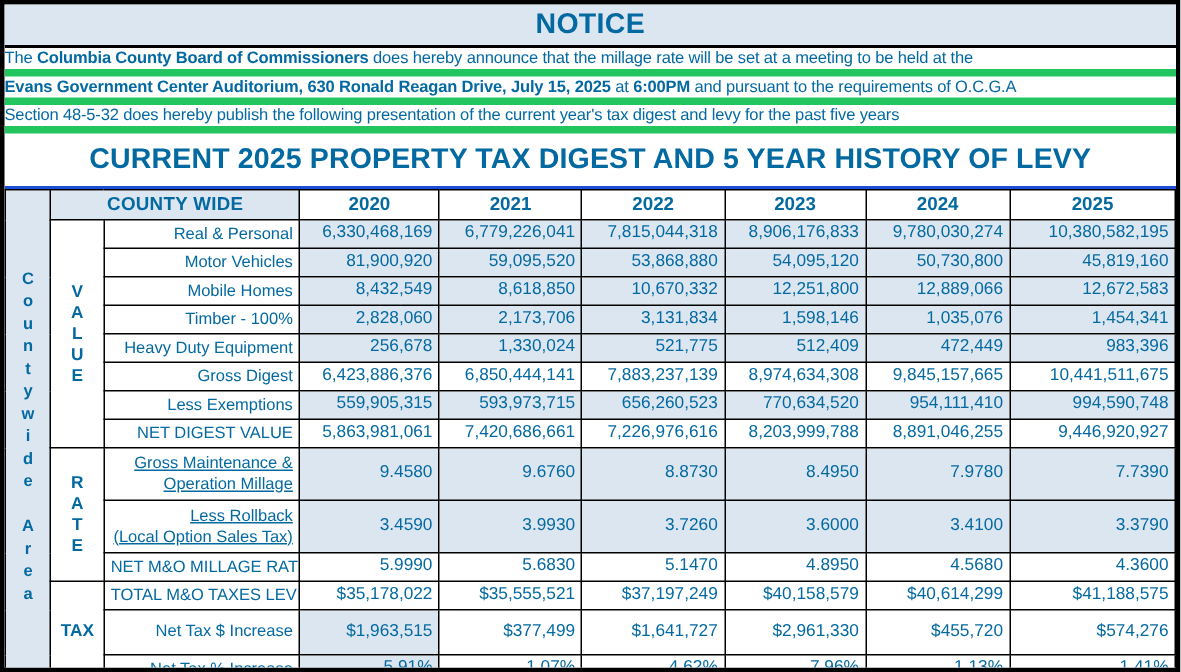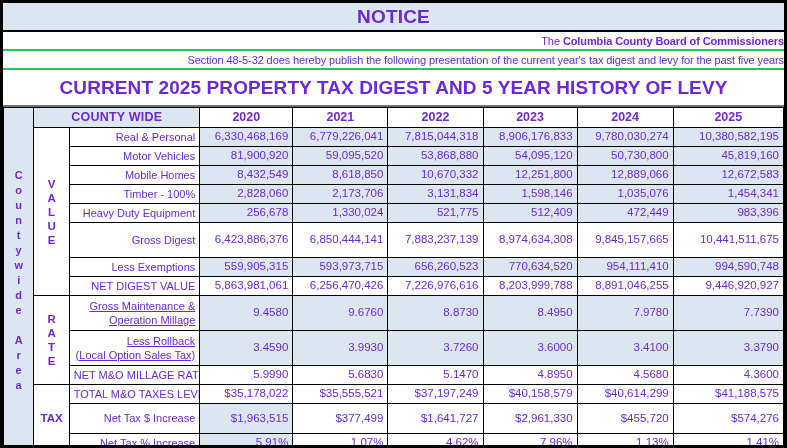--- a/index.html
+++ b/index.html
@@ -1,33 +1,33 @@
 <!DOCTYPE html>
 <html><head>
 <meta charset="utf-8">
 <style>
   html,body{margin:0;padding:0;background:#fff;}
   .page{
     position:relative;width:787px;height:448px;box-sizing:border-box;
     border:3px solid #000;background:#fff;overflow:hidden;
-    font-family:"Liberation Sans",sans-serif;color:#6d28d9;
+    font-family:"Liberation Sans",sans-serif;color:#0369a1;
   }
   .notice{
     box-sizing:border-box;height:29px;background:#dce6f1;border-bottom:2px solid #000;
     display:flex;align-items:center;justify-content:center;
     font-weight:bold;font-size:19px;letter-spacing:.2px;
   }
   .ann{
-    box-sizing:border-box;height:19px;border-bottom:2px solid #22c55e;
-    display:flex;align-items:center;justify-content:flex-end;
+    box-sizing:border-box;height:19px;border-bottom:5px solid #22c55e;
+    display:flex;align-items:center;justify-content:flex-start;
     font-size:11px;letter-spacing:-0.1px;white-space:pre;
   }
   .ann b{font-weight:bold;}
   .main-title{
-    box-sizing:border-box;height:37px;border-bottom:2px solid #737373;
+    box-sizing:border-box;height:37px;border-bottom:2px solid #1d4ed8;
     display:flex;align-items:center;justify-content:center;
     font-weight:bold;font-size:19px;letter-spacing:.1px;
   }
   table.digest{
     border-collapse:collapse;table-layout:fixed;width:781px;
     font-size:11.5px;
   }
   table.digest td{
     border:1px solid #000;padding:0 4px;overflow:hidden;white-space:nowrap;
     vertical-align:middle;line-height:1.15;
@@ -52,22 +52,23 @@
 </style>
 </head>
 <body>
 
 <div class="page">
 
   <div class="notice">
     <span>NOTICE</span>
   </div>
 
-  <div class="ann"><span>The </span><b>Columbia County Board of Commissioners</b></div>
-
+  <div class="ann"><span>The </span><b>Columbia County Board of Commissioners</b><span> does hereby announce that the millage rate will be set at a meeting to be held at the</span></div>
+
+  <div class="ann"><b>Evans Government Center Auditorium, 630 Ronald Reagan Drive, July 15, 2025</b><span> at </span><b>6:00PM</b><span> and pursuant to the requirements of O.C.G.A</span></div>
 
   <div class="ann"><span>Section 48-5-32 does hereby publish the following presentation of the current year's tax digest and levy for the past five years</span></div>
 
   <div class="main-title">CURRENT 2025 PROPERTY TAX DIGEST AND 5 YEAR HISTORY OF LEVY</div>
 
   <table class="digest">
     <colgroup>
       <col style="width:30px">
         <col style="width:35px">
         <col style="width:129px">
@@ -154,42 +155,42 @@
         </tr>
         <tr style="height: 19px;">
           <td class="rlabel">Heavy Duty Equipment</td>
           <td class="num shaded">256,678</td>
           <td class="num shaded">1,330,024</td>
           <td class="num shaded">521,775</td>
           <td class="num shaded">512,409</td>
           <td class="num shaded">472,449</td>
           <td class="num shaded">983,396</td>
         </tr>
-        <tr style="height: 35px;">
+        <tr style="height: 19px;">
           <td class="rlabel">Gross Digest</td>
           <td class="num">6,423,886,376</td>
           <td class="num">6,850,444,141</td>
           <td class="num">7,883,237,139</td>
           <td class="num">8,974,634,308</td>
           <td class="num">9,845,157,665</td>
           <td class="num">10,441,511,675</td>
         </tr>
         <tr style="height: 19px;">
           <td class="rlabel">Less Exemptions</td>
           <td class="num shaded">559,905,315</td>
           <td class="num shaded">593,973,715</td>
           <td class="num shaded">656,260,523</td>
           <td class="num shaded">770,634,520</td>
           <td class="num shaded">954,111,410</td>
           <td class="num shaded">994,590,748</td>
         </tr>
         <tr style="height: 19px;">
           <td class="rlabel bold">NET DIGEST VALUE</td>
           <td class="num">5,863,981,061</td>
-          <td class="num">6,256,470,426</td>
+          <td class="num">7,420,686,661</td>
           <td class="num">7,226,976,616</td>
           <td class="num">8,203,999,788</td>
           <td class="num">8,891,046,255</td>
           <td class="num">9,446,920,927</td>
         </tr>
         <tr style="height: 35px;">
           <td class="section-cell" rowspan="3">
             <div class="vstack">
               <span>R</span>
               <span>A</span>

